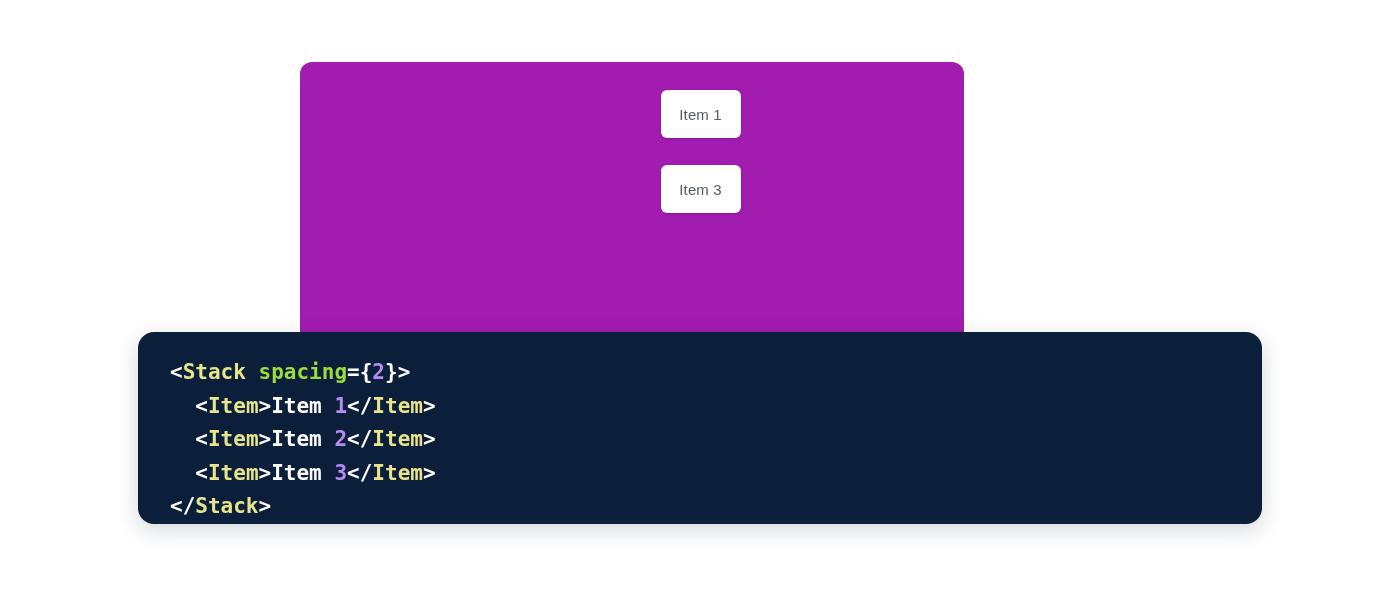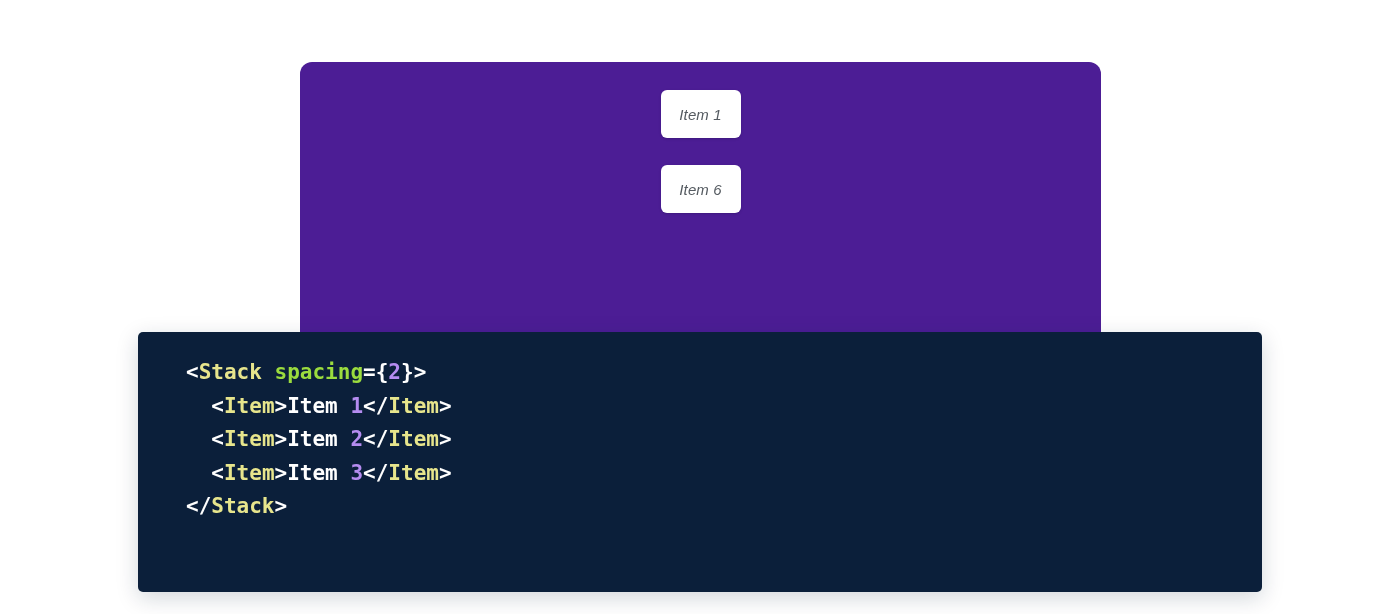--- a/index.html
+++ b/index.html
@@ -26,26 +26,25 @@
     border-radius: 14px;
     box-sizing: border-box;
     overflow: hidden;
   }
 
   
   .preview-stage {
     position: absolute;
     left: 300px;
     top: 62px;
-    width: 801px;
+    width: 664px;
     height: 330px;
-    background: #4c1d95;
+    background: #a21caf;
     border-radius: 12px;
     box-sizing: border-box;
-    font-style: italic;
   }
 
   
   .stack {
     position: absolute;
     left: 0;
     top: 28px;
     width: 801px;
     display: flex;
     flex-direction: column;
@@ -73,25 +72,25 @@
     letter-spacing: 0.1px;
     white-space: nowrap;
   }
 
   
   .code-panel {
     position: absolute;
     left: 138px;
     top: 332px;
     width: 1124px;
-    height: 260px;
+    height: 192px;
     background: #0b1f3a;
-    border-radius: 5px;
+    border-radius: 16px;
     box-sizing: border-box;
-    padding: 24px 0 0 48px;
+    padding: 24px 0 0 32px;
     box-shadow: 0 6px 22px rgba(11, 31, 58, 0.18);
     overflow: hidden;
   }
 
   .code-block {
     margin: 0;
     font-family: "DejaVu Sans Mono", "Liberation Mono", monospace;
     font-size: 21px;
     line-height: 33.5px;
     white-space: pre;
@@ -109,21 +108,21 @@
 <body>
 
 <div class="page-card">
 
   <div class="preview-stage">
     <div class="stack" id="stack-container">
         <div class="stack-item">
           <span class="stack-item-label">Item 1</span>
         </div>
         <div class="stack-item">
-          <span class="stack-item-label">Item 6</span>
+          <span class="stack-item-label">Item 3</span>
         </div>
       </div>
   </div>
 
   <div class="code-panel">
     <pre class="code-block" id="code-block"><span><span class="tok-punct">&lt;</span><span class="tok-tag">Stack</span><span class="tok-text"> </span><span class="tok-attr">spacing</span><span class="tok-punct">={</span><span class="tok-num">2</span><span class="tok-punct">}&gt;</span></span>
 <span>  <span class="tok-punct">&lt;</span><span class="tok-tag">Item</span><span class="tok-punct">&gt;</span><span class="tok-text">Item </span><span class="tok-num">1</span><span class="tok-punct">&lt;/</span><span class="tok-tag">Item</span><span class="tok-punct">&gt;</span></span>
 <span>  <span class="tok-punct">&lt;</span><span class="tok-tag">Item</span><span class="tok-punct">&gt;</span><span class="tok-text">Item </span><span class="tok-num">2</span><span class="tok-punct">&lt;/</span><span class="tok-tag">Item</span><span class="tok-punct">&gt;</span></span>
 <span>  <span class="tok-punct">&lt;</span><span class="tok-tag">Item</span><span class="tok-punct">&gt;</span><span class="tok-text">Item </span><span class="tok-num">3</span><span class="tok-punct">&lt;/</span><span class="tok-tag">Item</span><span class="tok-punct">&gt;</span></span>
 <span><span class="tok-punct">&lt;/</span><span class="tok-tag">Stack</span><span class="tok-punct">&gt;</span></span></pre>

